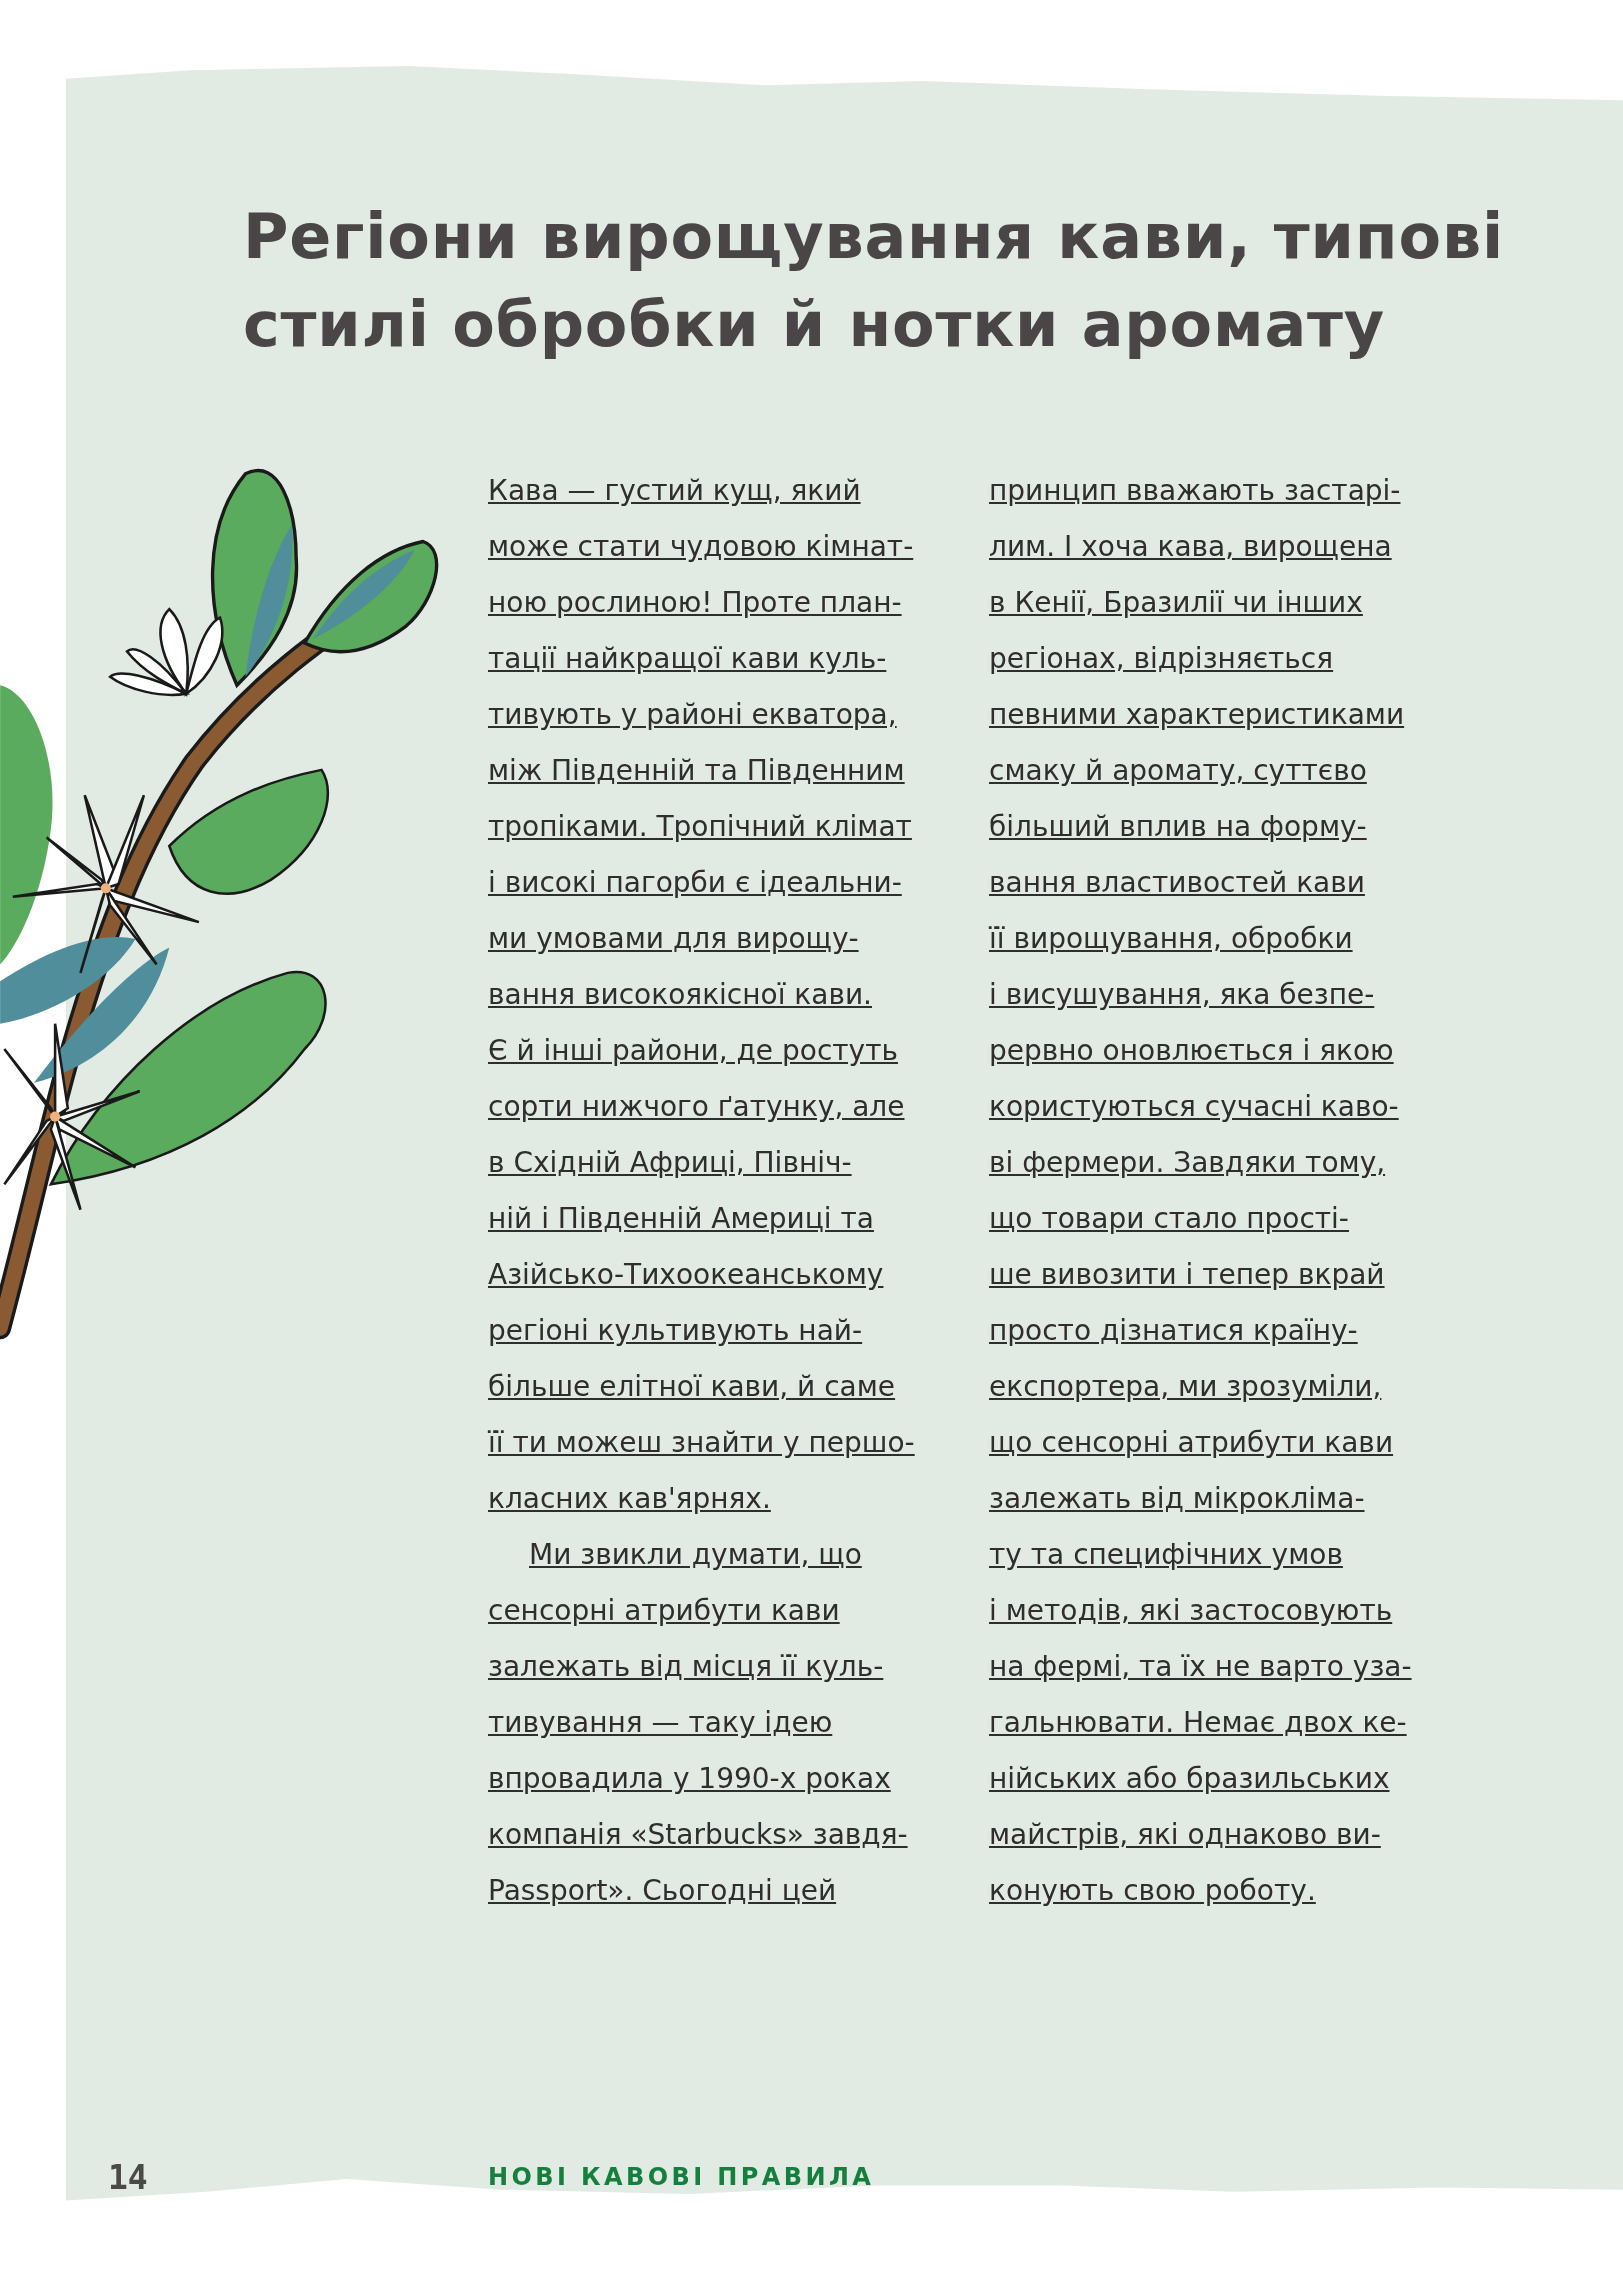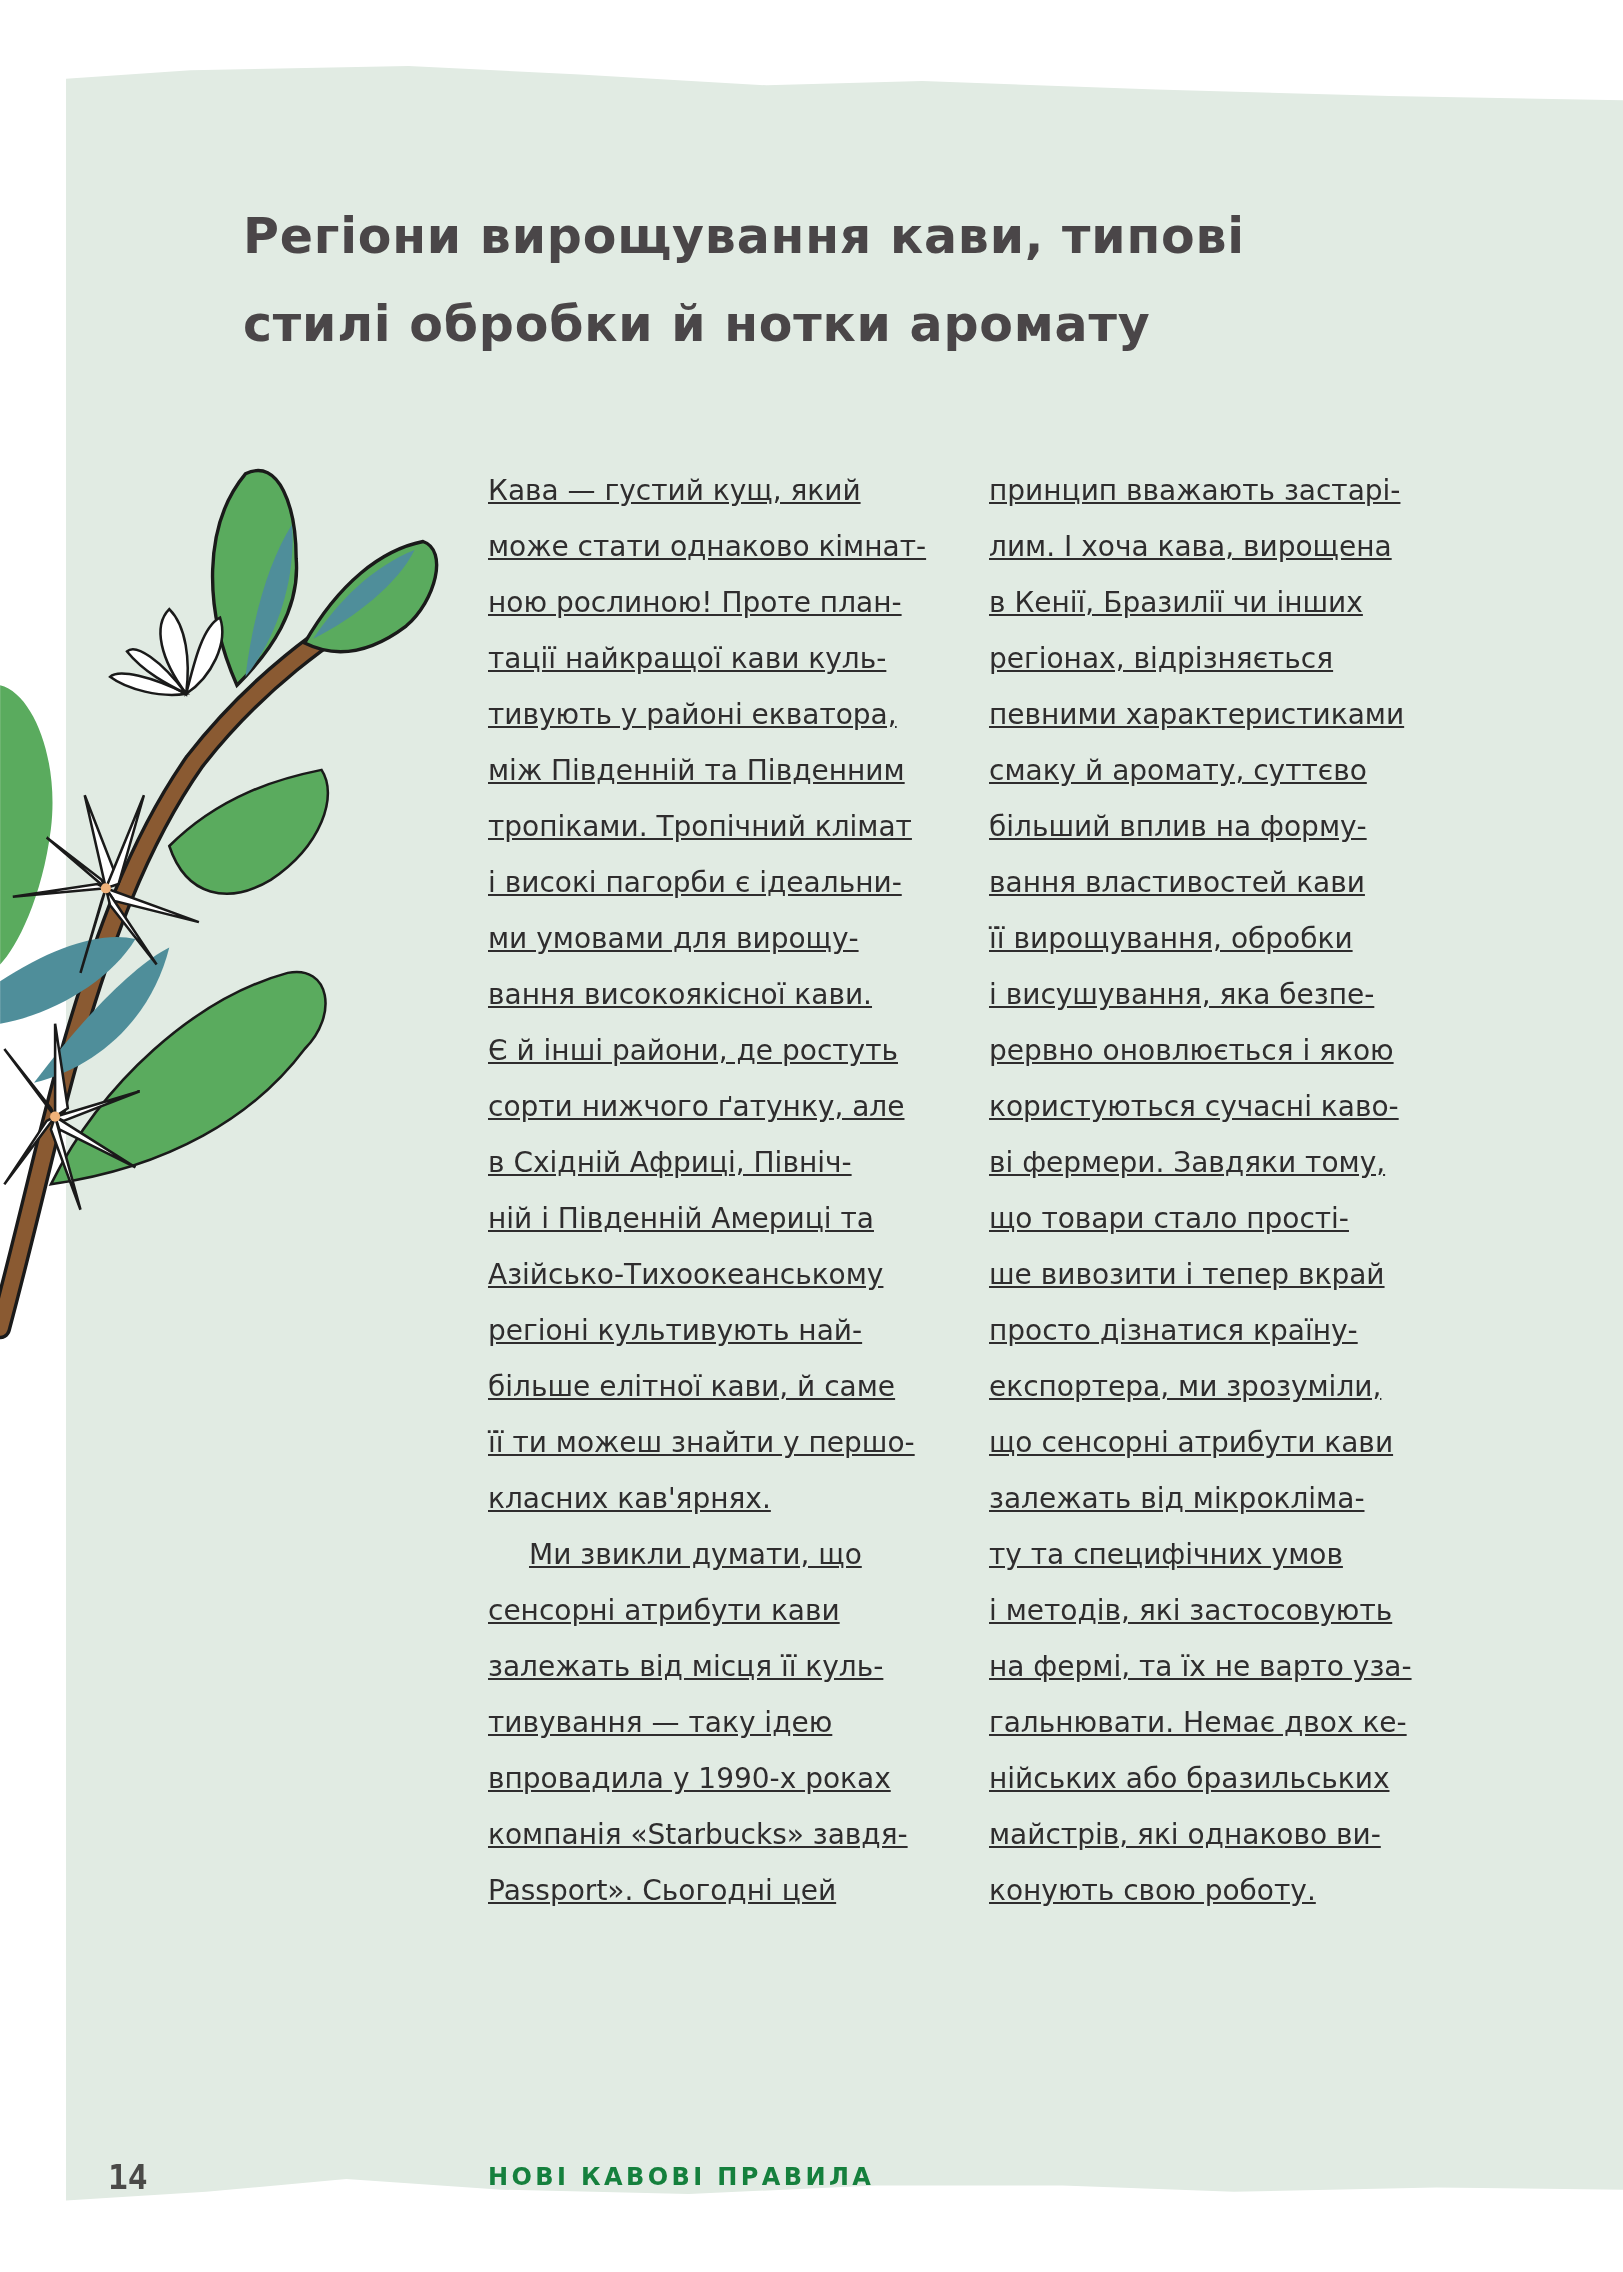--- a/index.html
+++ b/index.html
@@ -5,21 +5,21 @@
   html, body { margin: 0; padding: 0; background: #ffffff; }
   body { width: 1623px; height: 2273px; position: relative; overflow: hidden; font-family: "DejaVu Sans", sans-serif; }
   .panel {
     position: absolute; left: 66px; top: 66px; width: 1557px; height: 2143px;
     background: #e1ebe3;
     clip-path: polygon(0 0.6%, 8% 0.2%, 22% 0%, 33% 0.4%, 45% 0.9%, 55% 0.7%, 70% 1.1%, 85% 1.4%, 100% 1.6%, 100% 99.1%, 88% 99.0%, 75% 99.2%, 64% 98.9%, 52% 98.9%, 40% 99.3%, 28% 99.1%, 18% 98.6%, 9% 99.2%, 0 99.6%);
   }
   .title {
     position: absolute; left: 243px; top: 193px; width: 1268px;
     font-family: "DejaVu Sans", sans-serif; font-weight: bold;
-    font-size: 49px; line-height: 88px; color: #4a4648; letter-spacing: 0.8px;
+    font-size: 62px; line-height: 88px; color: #4a4648; letter-spacing: 0.8px;
     margin: 0;
   }
   .title span { display: block; white-space: nowrap; }
   .col {
     position: absolute; top: 463px; width: 473px;
     font-family: "DejaVu Sans", sans-serif; font-size: 28px; line-height: 56px;
     color: #2f2d2e;
     text-decoration: underline;
   }
   .col .line { display: block; white-space: nowrap; }
@@ -84,21 +84,21 @@
   </g>
 </svg>
 
 <h1 class="title">
   <span>Регіони вирощування кави, типові</span>
   <span>стилі обробки й нотки аромату</span>
 </h1>
 
 <div class="col col-1">
   <span class="line">Кава — густий кущ, який</span>
-  <span class="line">може стати однаково кімнат-</span>
+  <span class="line">може стати чудовою кімнат-</span>
   <span class="line">ною рослиною! Проте план-</span>
   <span class="line">тації найкращої кави куль-</span>
   <span class="line">тивують у районі екватора,</span>
   <span class="line">між Південній та Південним</span>
   <span class="line">тропіками. Тропічний клімат</span>
   <span class="line">і високі пагорби є ідеальни-</span>
   <span class="line">ми умовами для вирощу-</span>
   <span class="line">вання високоякісної кави.</span>
   <span class="line">Є й інші райони, де ростуть</span>
   <span class="line">сорти нижчого ґатунку, але</span>

